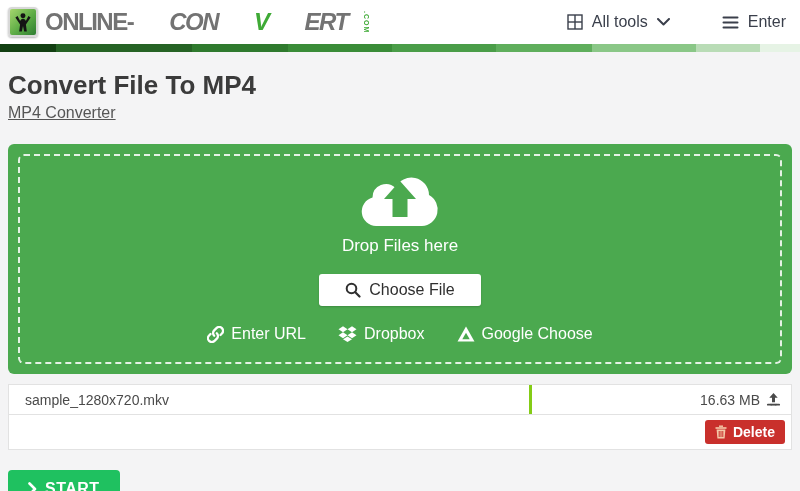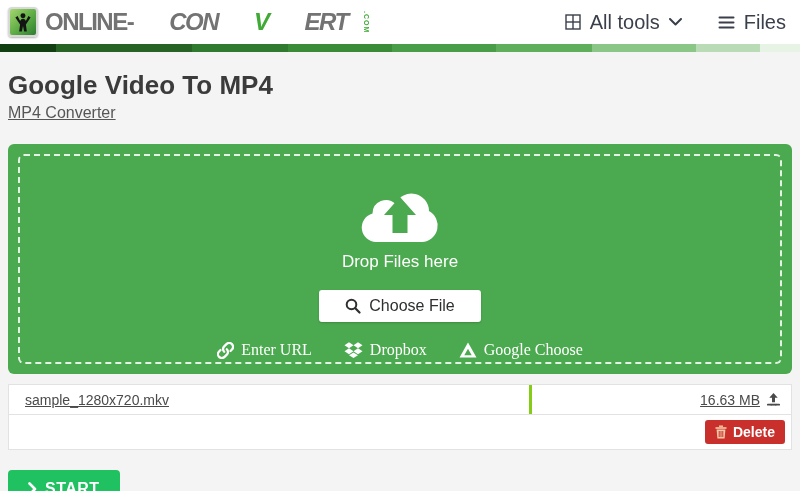--- a/index.html
+++ b/index.html
@@ -14,49 +14,49 @@
   .header { height:44px; background:#fff; display:flex; align-items:center; justify-content:space-between; padding:0 14px 0 8px; }
   .logo { display:flex; align-items:flex-start; gap:7px; cursor:pointer; }
   .logo-badge { width:30px; height:30px; border-radius:4px; margin-top:2px;
     background:linear-gradient(135deg,#a6d66e 0%,#5cab45 55%,#2e7d32 100%);
     border:2px solid #d8d8d8; box-shadow:0 1px 2px rgba(0,0,0,.3);
     display:flex; align-items:center; justify-content:center; }
   .wordmark { font-weight:bold; font-size:24px; color:#737373; letter-spacing:-1.5px; line-height:34px; white-space:nowrap; }
   .wordmark .it { font-style:italic;margin-left:36px; }
   .wordmark .green { color:#3faa36; }
   .wordmark .com { display:inline-block; writing-mode:vertical-rl; font-style:normal; font-size:7px; letter-spacing:1px; color:#3faa36; height:20px; vertical-align:top; margin-top:6px; margin-left:1px; }
-  .header-nav { display:flex; align-items:center; gap:36px; color:#3a3f4b; font-size:20px; }
+  .header-nav { display:flex; align-items:center; gap:52px; color:#3a3f4b; font-size:16px; }
   .nav-item { display:flex; align-items:center; gap:9px; cursor:pointer; }
 
   
   .gradbar { height:8px;
     background:linear-gradient(to right,
       #123f12 0 7%, #266325 7% 24%, #2f7a2e 24% 36%, #3a8c38 36% 49%,
       #4a9d48 49% 62%, #5fae5c 62% 74%, #8ac787 74% 87%, #b9dcb6 87% 95%, #e6f3e5 95% 100%); }
 
   
   .main { padding:0 8px; }
   .page-title { margin:18px 0 3px; font-size:26px; color:#3b3b3b; font-weight:bold; }
   .page-subtitle { font-size:16px; color:#565656; margin:0 0 22px;text-decoration:underline; }
 
   
   .dropzone { position:relative; height:230px; background:#4BA94F; border-radius:6px;
-    display:flex; flex-direction:column; align-items:center; padding-top:36px; }
+    display:flex; flex-direction:column; align-items:center; padding-top:20px; }
   .dz-border { position:absolute; left:10px; right:10px; top:10px; bottom:10px;
     border:2px dashed rgba(255,255,255,.85); border-radius:6px; pointer-events:none; }
   .drop-text { color:#fff; font-size:17px; margin-top:6px; }
   .choose-btn { margin-top:18px; background:#fff; border:none; border-radius:3px;
     padding:7px 26px; font-size:16px; color:#2f2f2f; display:flex; align-items:center; gap:8px;
     font-family:inherit; box-shadow:0 1px 2px rgba(0,0,0,.18); cursor:pointer; }
   .dz-links { display:flex; gap:32px; margin-top:19px; }
-  .dz-link { color:#fff; font-size:16px; display:flex; align-items:center; gap:7px; text-decoration:none; cursor:pointer;font-family:Liberation Serif, serif; }
+  .dz-link { color:#fff; font-size:16px; display:flex; align-items:center; gap:7px; text-decoration:none; cursor:pointer; }
 
   
   .file-table { margin-top:10px; background:#fff; border:1px solid #e2e2e2; }
-  .file-row { display:flex; border-bottom:1px solid #e2e2e2; height:30px; align-items:center; font-size:14px; color:#4a4a4a;text-decoration:underline; }
+  .file-row { display:flex; border-bottom:1px solid #e2e2e2; height:30px; align-items:center; font-size:14px; color:#4a4a4a; }
   .cell-name { flex:1; padding-left:16px; }
   .cell-size { width:262px; border-left:3px solid #84cc16; height:100%; display:flex; align-items:center; justify-content:flex-end; gap:6px; padding-right:10px; }
   .action-row { display:flex; justify-content:flex-end; padding:5px 6px; }
   .delete-btn { background:#C9302C; color:#fff; border:none; border-radius:3px; font-size:14px;
     padding:4px 10px; display:flex; align-items:center; gap:6px; font-family:inherit; cursor:pointer;font-weight:bold; }
 
   
   .start-btn { margin-top:20px; background:#1FC160; color:#fff; border:none; border-radius:4px;
     font-size:16px; font-weight:bold; padding:10px 20px 12px; display:inline-flex; align-items:center; gap:8px;
     font-family:inherit; cursor:pointer; letter-spacing:.5px; }
@@ -90,29 +90,29 @@
       </svg>
     </div>
     <div class="nav-item">
       <svg width="17" height="13" viewBox="0 0 17 13">
         <g stroke="#3a3f4b" stroke-width="2" stroke-linecap="round">
           <line x1="1.5" y1="1.5" x2="15.5" y2="1.5"></line>
           <line x1="1.5" y1="6.5" x2="15.5" y2="6.5"></line>
           <line x1="1.5" y1="11.5" x2="15.5" y2="11.5"></line>
         </g>
       </svg>
-      <span>Files</span>
+      <span>Enter</span>
     </div>
   </div>
 </div>
 
 <div class="gradbar"></div>
 
 <div class="main">
-  <h1 class="page-title">Google Video To MP4</h1>
+  <h1 class="page-title">Convert File To MP4</h1>
   <p class="page-subtitle">MP4 Converter</p>
 
   
   <div class="dropzone">
     <div class="dz-border"></div>
 
     <svg width="96" height="66" viewBox="0 0 96 66">
       <path fill="#ffffff" d="M77 31 A17.5 17.5 0 0 0 43.5 24 A13.5 13.5 0 0 0 20.5 33.5 A14.5 14.5 0 0 0 24 62 H70 A16.5 16.5 0 0 0 77 31 Z"></path>
       <polygon fill="#4BA94F" points="48,17 64,35 55.5,35 55.5,53 40.5,53 40.5,35 32,35"></polygon>
     </svg>

